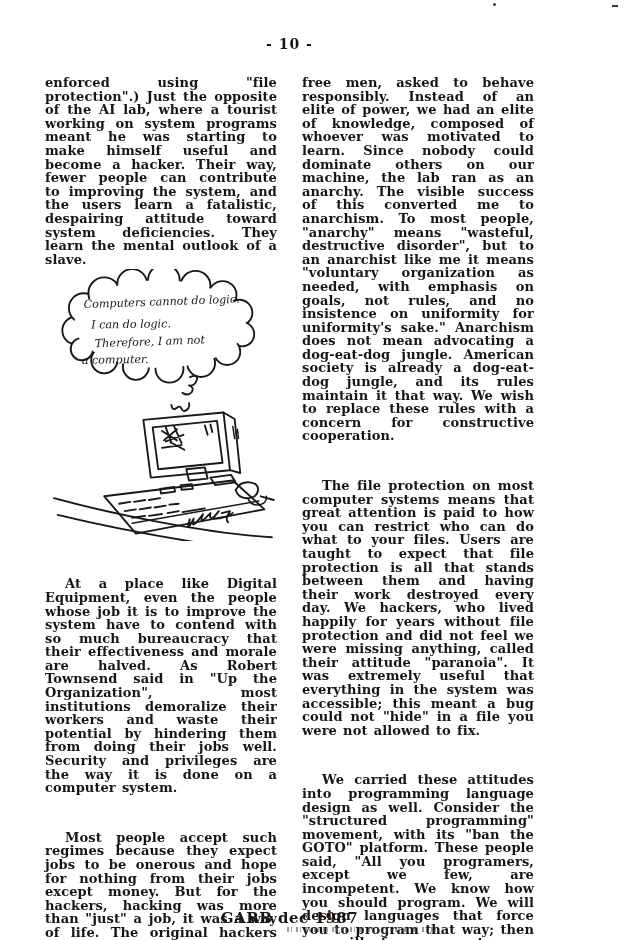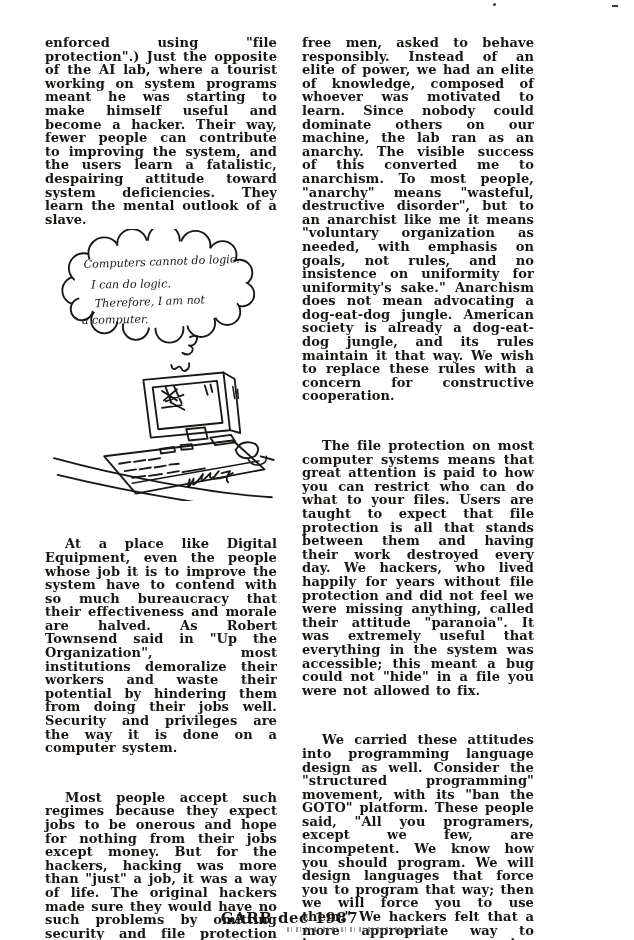--- a/index.html
+++ b/index.html
@@ -71,20 +71,21 @@
   .speck-b { left: 612px; top: 5px; width: 6px; height: 2px; }
 </style>
 </head>
 <body>
 
 <div class="speck speck-a"></div>
 <div class="speck speck-b"></div>
 
 <div class="page">
 
+  <div class="pageno">- 10 -</div>
 
   <div class="cols">
 
     <div class="col">
       <p>enforced using "file protection".) Just the opposite of the AI lab, where a tourist working on system programs meant he was starting to make himself useful and become a hacker. Their way, fewer people can contribute to improving the system, and the users learn a fatalistic, despairing attitude toward system deficiencies. They learn the mental outlook of a slave.</p>
 
       <svg class="fig" viewBox="0 0 240 292">
 
         <g>
           <circle class="bump" cx="28" cy="66" r="15"></circle>

